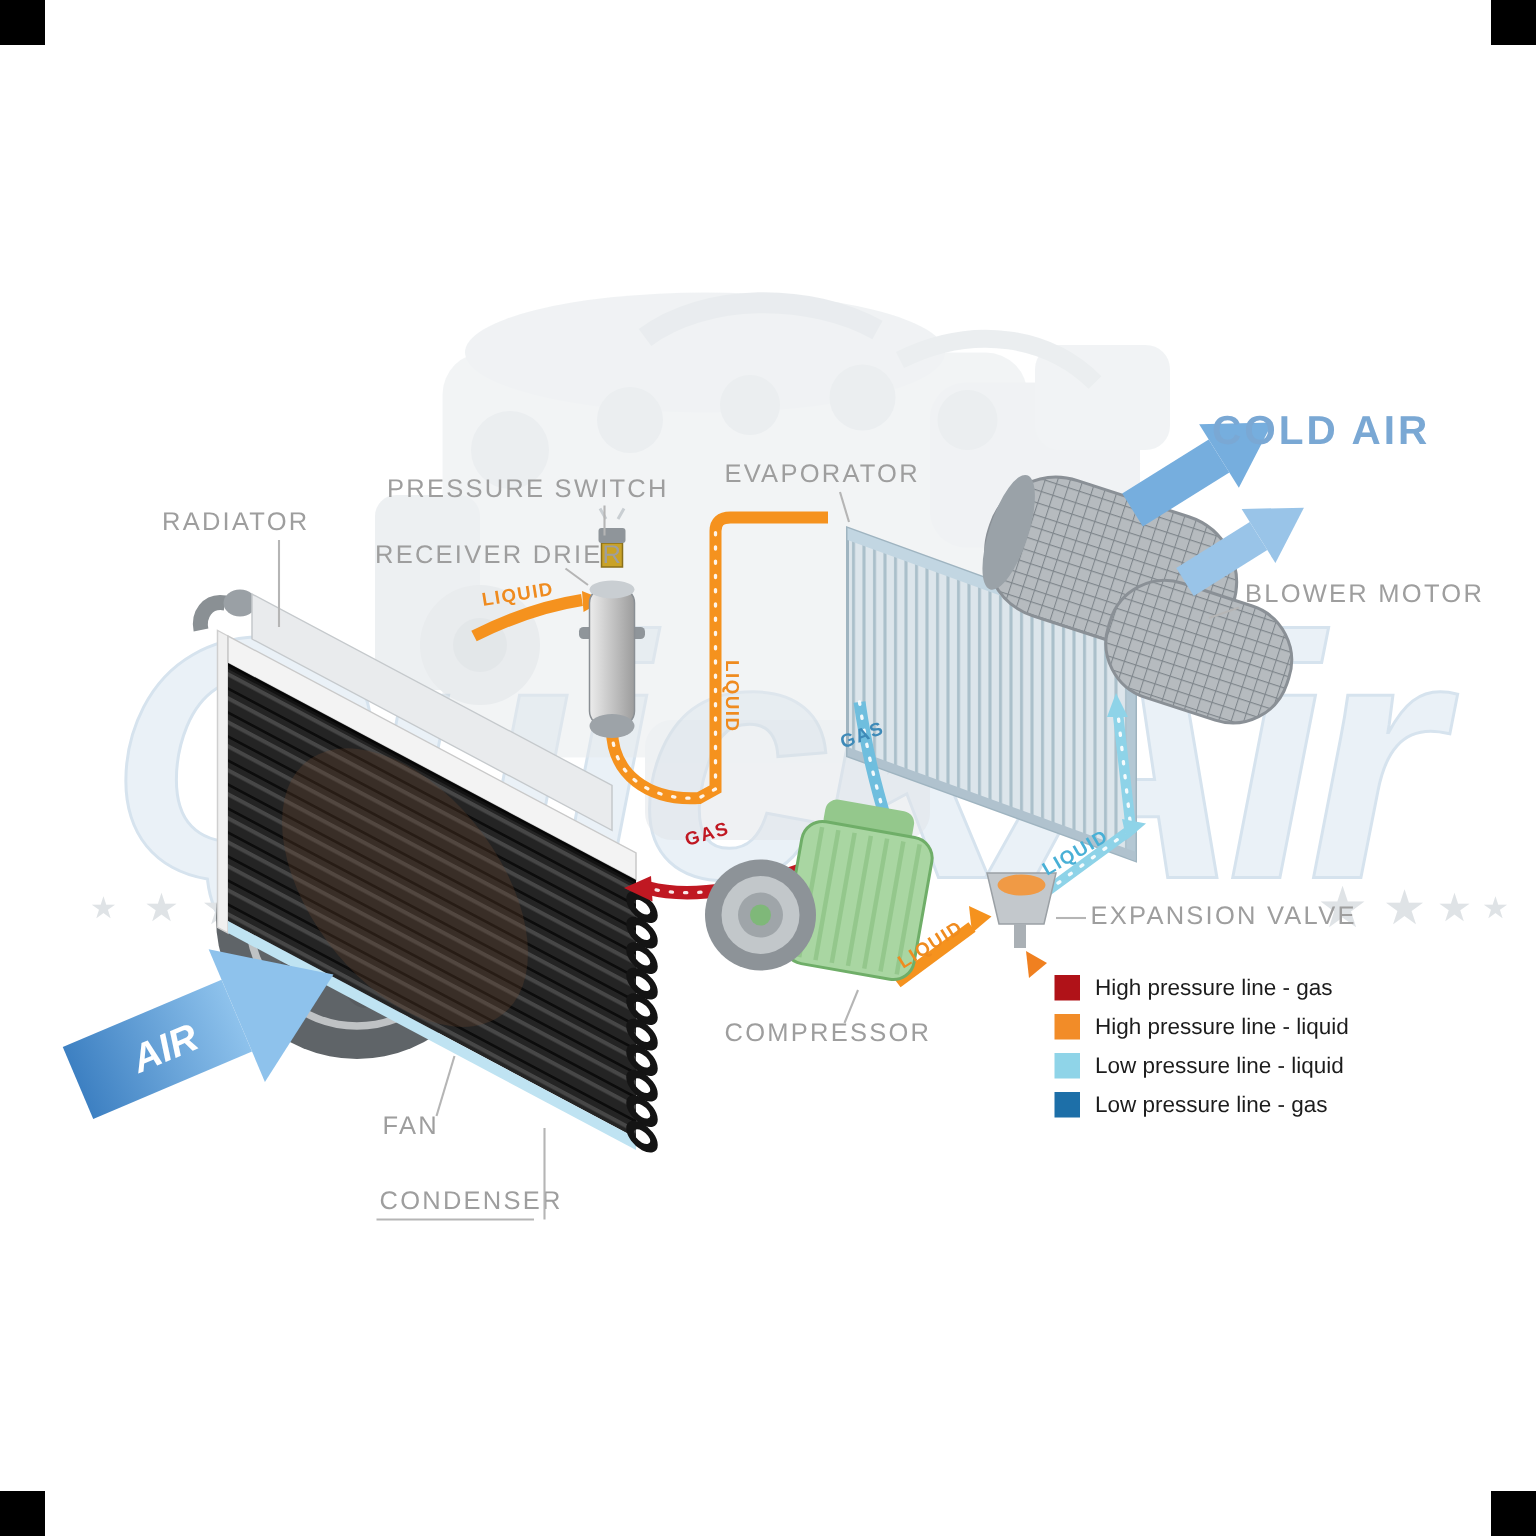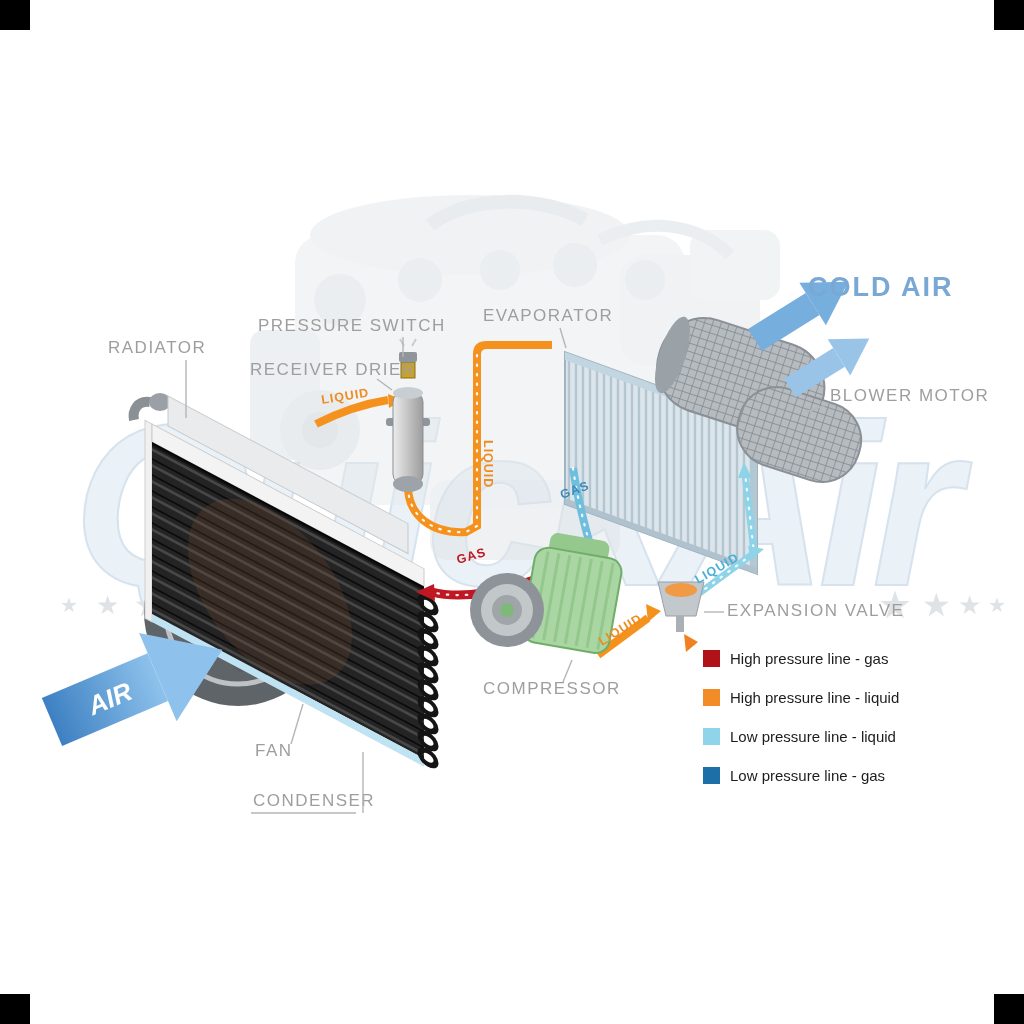--- a/index.html
+++ b/index.html
@@ -12,21 +12,21 @@
   .lbl{font-size:17px;letter-spacing:1.5px;fill:#9e9e9e;}
   .coldair{font-size:27px;font-weight:bold;letter-spacing:2px;fill:#7aa8d4;}
   .flow{font-size:12.5px;font-weight:bold;letter-spacing:1px;}
   .flow-orange{fill:#ef8b1f;}
   .flow-red{fill:#c01822;}
   .flow-blue{fill:#3e8ab8;}
   .flow-cyan{fill:#49b0d6;}
   .air-text{font-size:26px;font-weight:bold;font-style:italic;fill:#ffffff;}
   .leader{stroke:#b5b5b5;stroke-width:1.4;}
   .tube-dots{stroke:#ffffff;stroke-width:2.2;stroke-dasharray:1.5 8;fill:none;opacity:.9;stroke-linecap:round;}
-  .legend{position:absolute;left:703px;top:650px;display:flex;flex-direction:column;gap:22px;}
+  .legend{position:absolute;left:703px;top:650px;display:flex;flex-direction:column;gap:9px;}
   .legend-row{display:flex;align-items:center;gap:10px;}
   .swatch{width:17px;height:17px;flex:0 0 17px;}
   .legend-label{font-size:15px;color:#1c1c1c;}
 </style>
 </head>
 <body>
 
 <div class="canvas">
 
 <svg width="1024" height="1024" viewBox="0 0 1024 1024">

